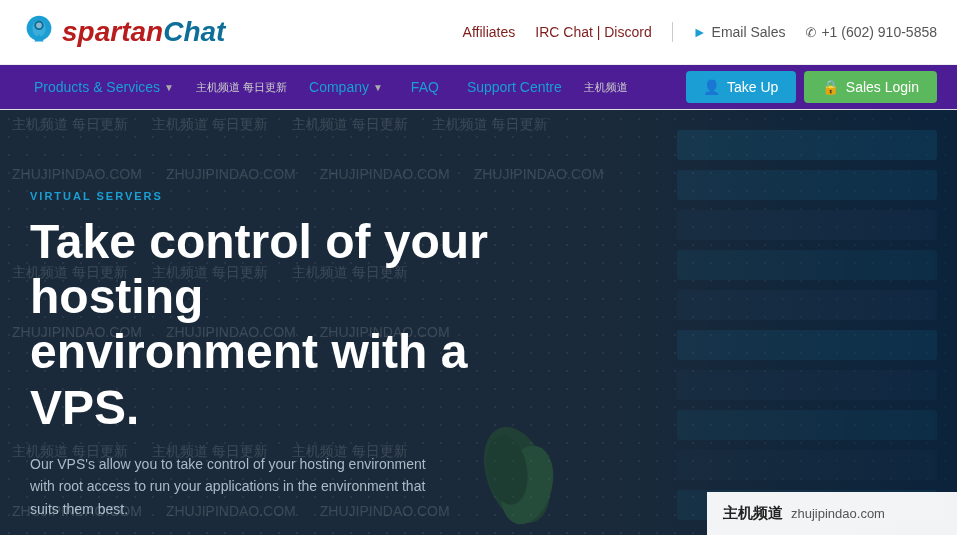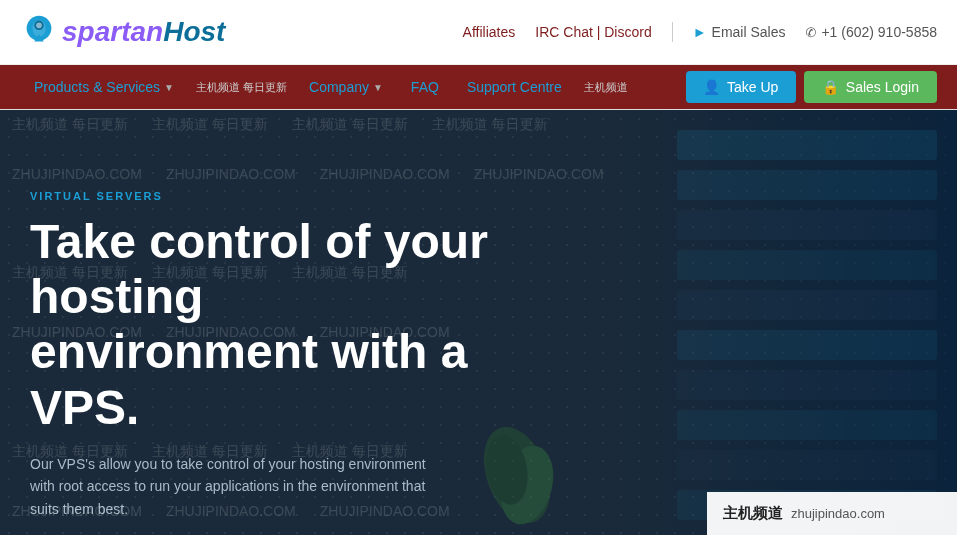--- a/index.html
+++ b/index.html
@@ -18,21 +18,21 @@
     .logo-area {
       display: flex;
       align-items: center;
     }
     .logo-text {
       font-size: 28px;
       font-weight: bold;
       color: #333;
       font-style: italic;
     }
-    .logo-text span { color: #8b5cf6; }
+    .logo-text span { color: #b91c1c; }
     .logo-icon {
       width: 38px;
       height: 38px;
       margin-right: 4px;
     }
     .top-right-links {
       display: flex;
       align-items: center;
       gap: 20px;
       font-size: 14px;
@@ -55,21 +55,21 @@
     }
     .top-right-links .phone {
       display: flex;
       align-items: center;
       gap: 5px;
       color: #555;
     }
 
     
     .nav-bar {
-      background: #7f1d1d;
+      background: #4c1d95;
       display: flex;
       align-items: center;
       padding: 0 20px;
       height: 45px;
       border-bottom: 1px solid #ddd;
       gap: 0;
     }
     .nav-item {
       padding: 0 14px;
       height: 45px;
@@ -235,21 +235,21 @@
 <div class="top-bar">
   <div class="logo-area">
     <svg class="logo-icon" viewBox="0 0 40 40" xmlns="http://www.w3.org/2000/svg">
       <circle cx="20" cy="16" r="13" fill="#1a9ed4"></circle>
       <ellipse cx="20" cy="16" rx="7" ry="9" fill="#fff" opacity="0.15"></ellipse>
       <circle cx="20" cy="13" r="5" fill="#0d6e99"></circle>
       <polygon points="20,22 15,30 25,30" fill="#1a9ed4"></polygon>
       <circle cx="20" cy="13" r="3" fill="#fff" opacity="0.5"></circle>
     </svg>
     <span class="logo-text">
-      <span>spartan</span><span style="color:#0d6e99">Host</span>
+      <span>spartan</span><span style="color:#0d6e99">Chat</span>
     </span>
   </div>
 
   <div class="top-right-links">
     <a href="#">Affiliates</a>
     <a href="#">IRC Chat | Discord</a>
     <div class="divider"></div>
     <div class="email-sales">
       <span style="color:#1a9ed4">►</span>
       <span>Email Sales</span>

